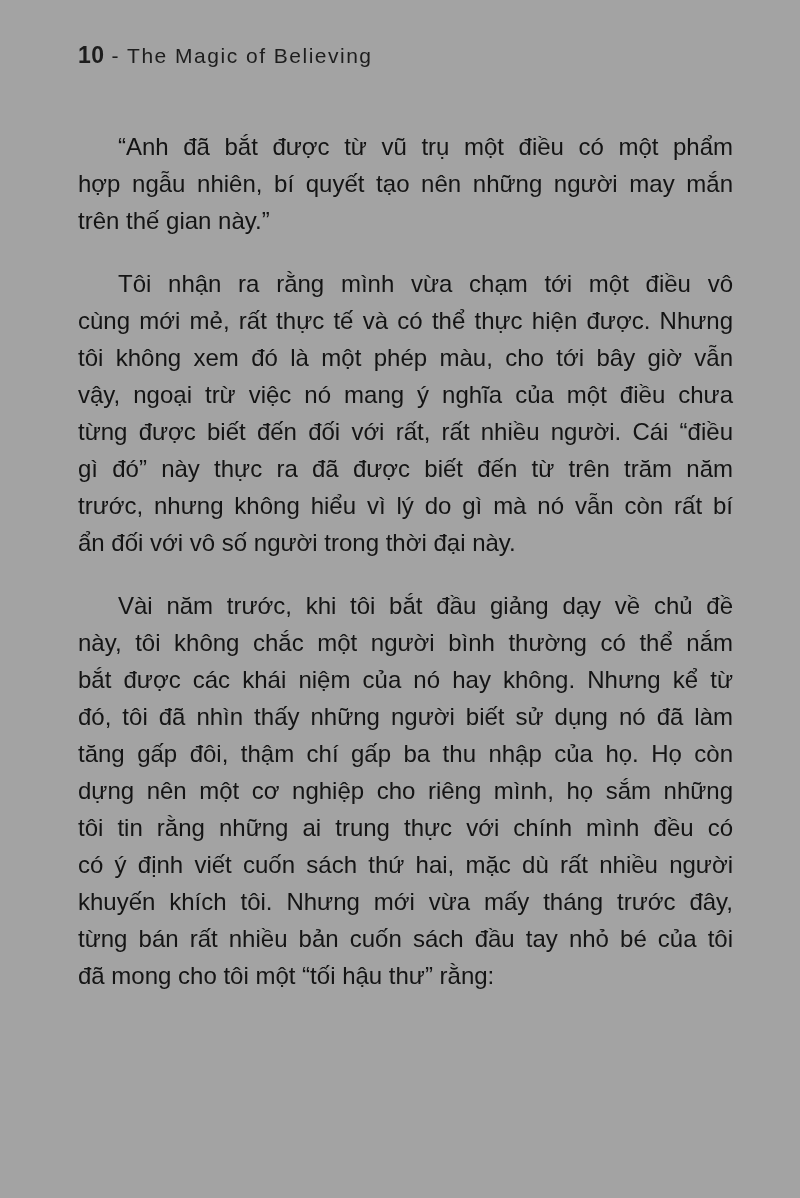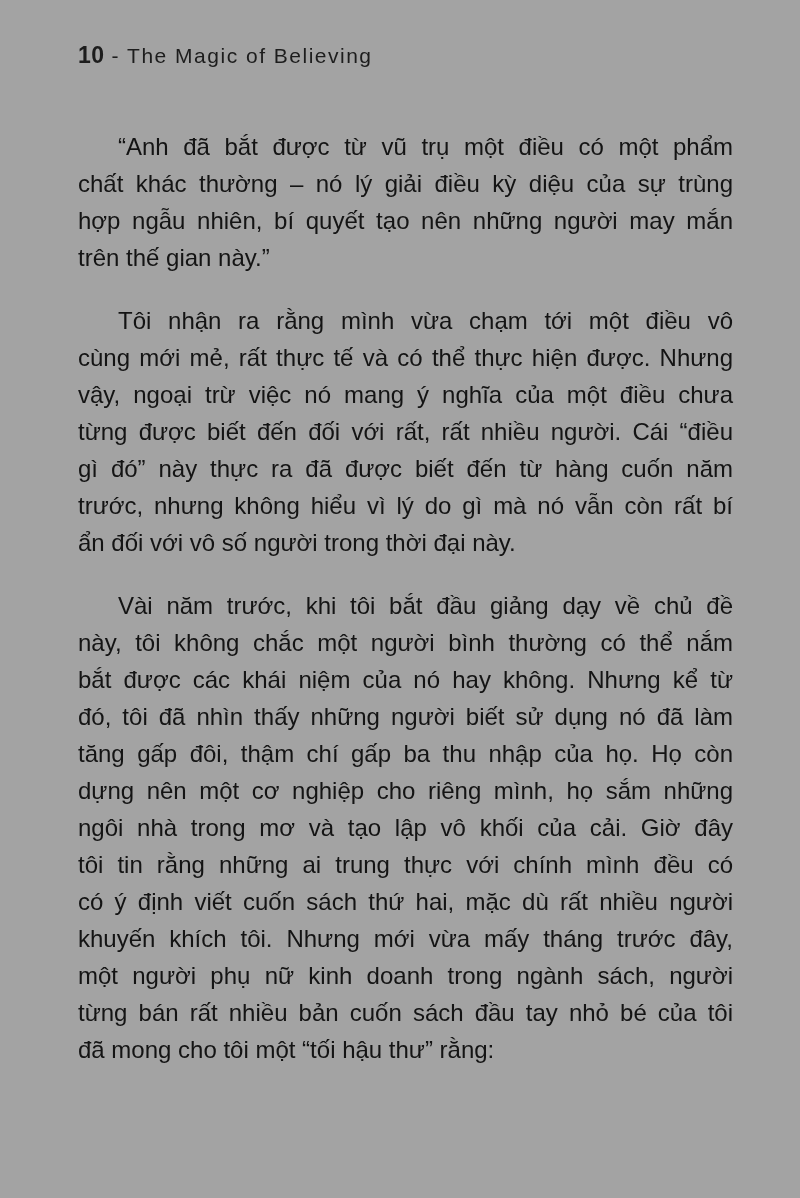--- a/index.html
+++ b/index.html
@@ -63,42 +63,40 @@
 </head>
 <body>
 
 <div class="page">
   <div class="header">
     <span class="pagenum">10</span><span class="sep">-</span><span class="title">The Magic of Believing</span>
   </div>
   <div class="content" id="content">
       <div class="paragraph">
         <div class="line first">“Anh đã bắt được từ vũ trụ một điều có một phẩm</div>
-        <div class="line">chất khác thường – nó lý giải điều kỳ diệu của sự trùng</div>
         <div class="line">hợp ngẫu nhiên, bí quyết tạo nên những người may mắn</div>
         <div class="line last">trên thế gian này.”</div>
       </div>
       <div class="paragraph">
         <div class="line first">Tôi nhận ra rằng mình vừa chạm tới một điều vô</div>
         <div class="line">cùng mới mẻ, rất thực tế và có thể thực hiện được. Nhưng</div>
+        <div class="line">tôi không xem đó là một phép màu, cho tới bây giờ vẫn</div>
         <div class="line">vậy, ngoại trừ việc nó mang ý nghĩa của một điều chưa</div>
         <div class="line">từng được biết đến đối với rất, rất nhiều người. Cái “điều</div>
-        <div class="line">gì đó” này thực ra đã được biết đến từ hàng cuốn năm</div>
+        <div class="line">gì đó” này thực ra đã được biết đến từ trên trăm năm</div>
         <div class="line">trước, nhưng không hiểu vì lý do gì mà nó vẫn còn rất bí</div>
         <div class="line last">ẩn đối với vô số người trong thời đại này.</div>
       </div>
       <div class="paragraph">
         <div class="line first">Vài năm trước, khi tôi bắt đầu giảng dạy về chủ đề</div>
         <div class="line">này, tôi không chắc một người bình thường có thể nắm</div>
         <div class="line">bắt được các khái niệm của nó hay không. Nhưng kể từ</div>
         <div class="line">đó, tôi đã nhìn thấy những người biết sử dụng nó đã làm</div>
         <div class="line">tăng gấp đôi, thậm chí gấp ba thu nhập của họ. Họ còn</div>
         <div class="line">dựng nên một cơ nghiệp cho riêng mình, họ sắm những</div>
-        <div class="line">ngôi nhà trong mơ và tạo lập vô khối của cải. Giờ đây</div>
         <div class="line">tôi tin rằng những ai trung thực với chính mình đều có</div>
         <div class="line">có ý định viết cuốn sách thứ hai, mặc dù rất nhiều người</div>
         <div class="line">khuyến khích tôi. Nhưng mới vừa mấy tháng trước đây,</div>
-        <div class="line">một người phụ nữ kinh doanh trong ngành sách, người</div>
         <div class="line">từng bán rất nhiều bản cuốn sách đầu tay nhỏ bé của tôi</div>
         <div class="line last">đã mong cho tôi một “tối hậu thư” rằng:</div>
       </div>
     </div>
 </div>
 
 </body></html>

